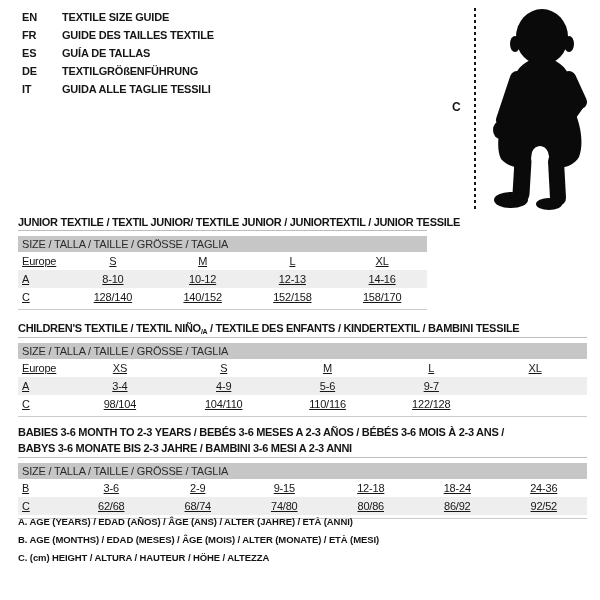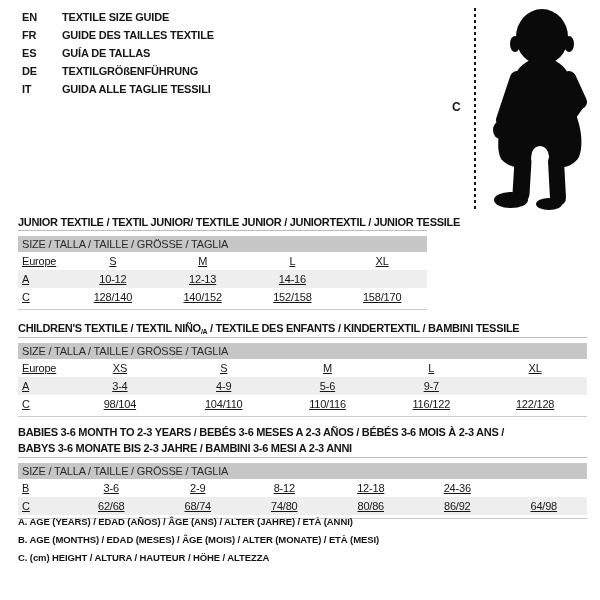--- a/index.html
+++ b/index.html
@@ -86,20 +86,21 @@
     <div class="band">SIZE / TALLA / TAILLE / GRÖSSE / TAGLIA</div>
     <div class="trow cols4">
       <div class="cell rlabel">Europe</div>
       <div class="cell">S</div>
       <div class="cell">M</div>
       <div class="cell">L</div>
       <div class="cell">XL</div>
     </div>
     <div class="trow cols4 alt">
       <div class="cell rlabel">A</div>
+      <div class="cell">8-10</div>
       <div class="cell">10-12</div>
       <div class="cell">12-13</div>
       <div class="cell">14-16</div>
     </div>
     <div class="trow cols4">
       <div class="cell rlabel">C</div>
       <div class="cell">128/140</div>
       <div class="cell">140/152</div>
       <div class="cell">152/158</div>
       <div class="cell">158/170</div>
@@ -126,49 +127,49 @@
       <div class="cell">3-4</div>
       <div class="cell">4-9</div>
       <div class="cell">5-6</div>
       <div class="cell">9-7</div>
     </div>
     <div class="trow cols5">
       <div class="cell rlabel">C</div>
       <div class="cell">98/104</div>
       <div class="cell">104/110</div>
       <div class="cell">110/116</div>
-      <div class="cell">116/122</div>
       <div class="cell">122/128</div>
     </div>
     <div class="tbl-bottom"></div>
   </div>
 
   <div class="tbl-title" style="top:424px;">
     <div>BABIES 3-6 MONTH TO 2-3 YEARS / BEBÉS 3-6 MESES A 2-3 AÑOS / BÉBÉS 3-6 MOIS À 2-3 ANS /</div>
     <div>BABYS 3-6 MONATE BIS 2-3 JAHRE / BAMBINI 3-6 MESI A 2-3 ANNI</div>
   </div>
   <div class="tbl" style="top:457px;width:569px;">
     <div class="tbl-top"></div>
     <div class="band">SIZE / TALLA / TAILLE / GRÖSSE / TAGLIA</div>
     <div class="trow cols6">
       <div class="cell rlabel">B</div>
       <div class="cell">3-6</div>
       <div class="cell">2-9</div>
-      <div class="cell">8-12</div>
+      <div class="cell">9-15</div>
       <div class="cell">12-18</div>
+      <div class="cell">18-24</div>
       <div class="cell">24-36</div>
     </div>
     <div class="trow cols6 alt">
       <div class="cell rlabel">C</div>
       <div class="cell">62/68</div>
       <div class="cell">68/74</div>
       <div class="cell">74/80</div>
       <div class="cell">80/86</div>
       <div class="cell">86/92</div>
-      <div class="cell">64/98</div>
+      <div class="cell">92/52</div>
     </div>
     <div class="tbl-bottom"></div>
   </div>
 
   <div class="legend">
     <div class="legend-line">A. AGE (YEARS) / EDAD (AÑOS) / ÂGE (ANS) / ALTER (JAHRE) / ETÀ (ANNI)</div>
     <div class="legend-line">B. AGE (MONTHS) / EDAD (MESES) / ÂGE (MOIS) / ALTER (MONATE) / ETÀ (MESI)</div>
     <div class="legend-line">C. (cm) HEIGHT / ALTURA / HAUTEUR / HÖHE / ALTEZZA</div>
   </div>
 

